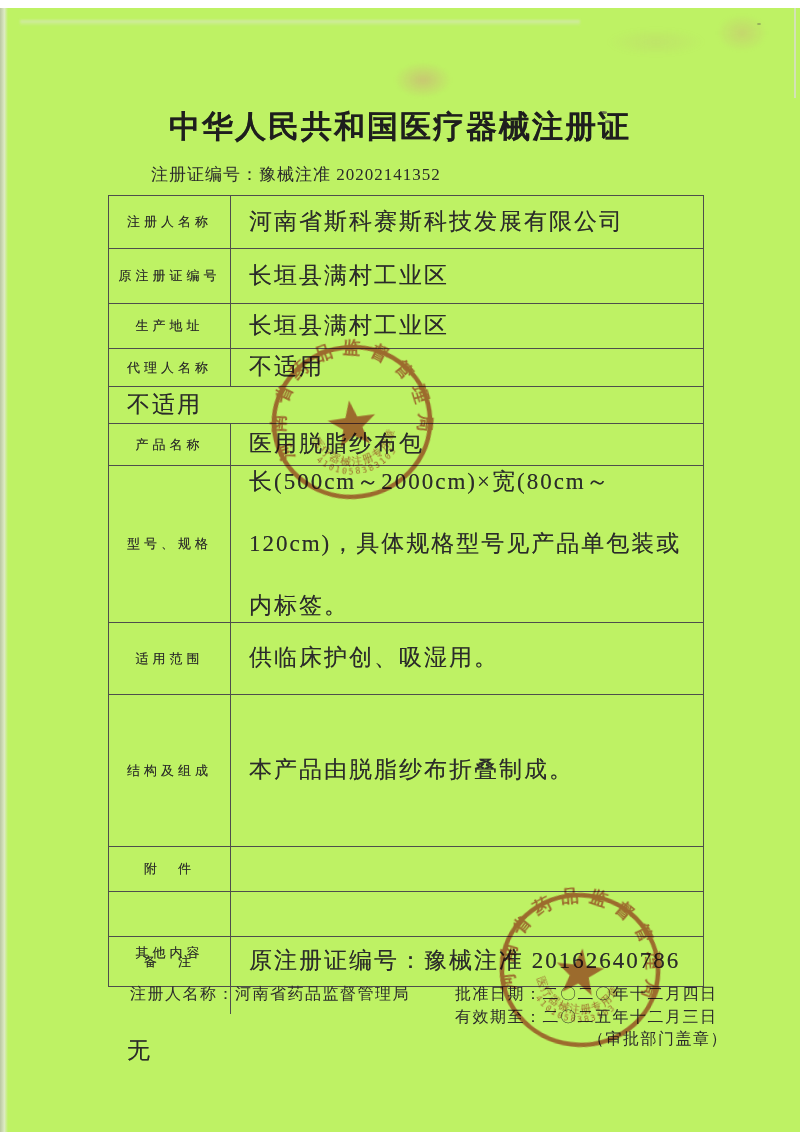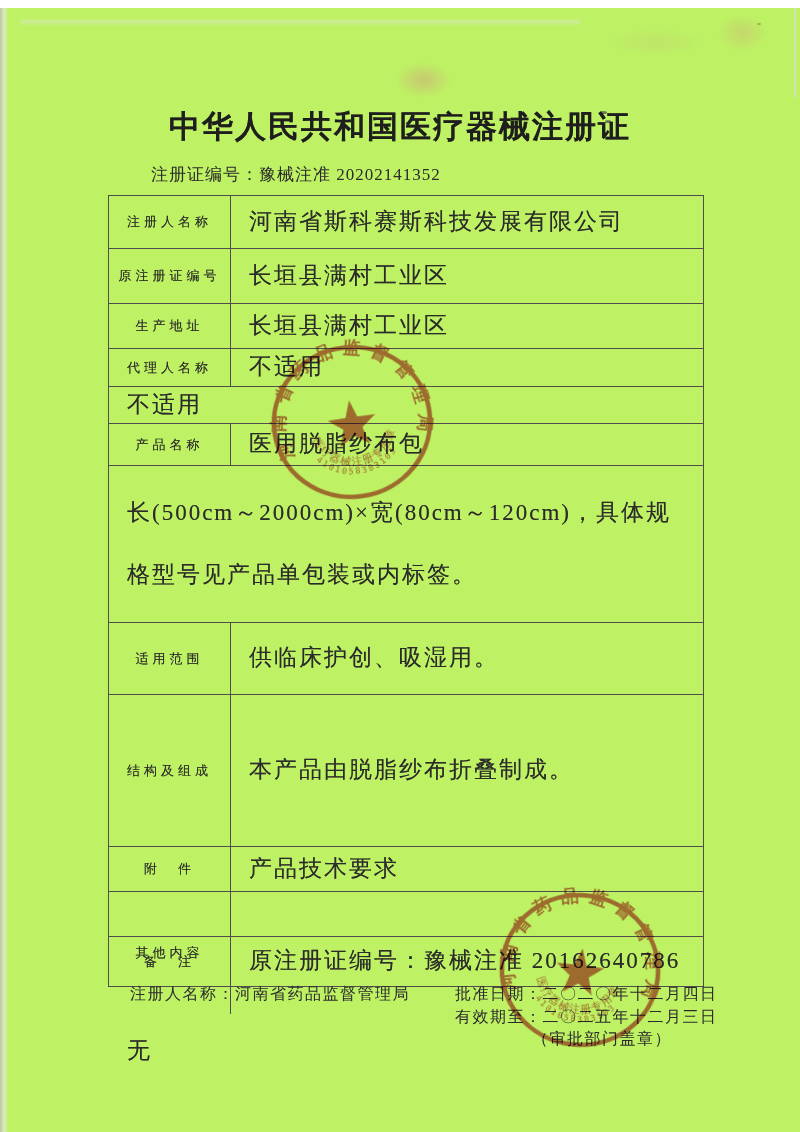--- a/index.html
+++ b/index.html
@@ -67,21 +67,21 @@
     color:#2b2b2b; text-shadow:0 0 .4px rgba(0,0,0,.4);
   }
   .r0{height:52px;} .r1{height:55px;} .r2{height:45px;} .r3{height:38px;}
   .r4{height:37px;} .r5{height:42px;} .r6{height:157px;} .r7{height:152px;}
   .r8{height:72px;} .r9{height:45px;} .r10{height:45px;flex-direction:column;} .r11{height:50px;justify-content:space-between;}
 
   .footer { position:absolute; left:0; top:0; width:100%; font-size:16px; color:#2b2b2b; }
   .f-dept { position:absolute; left:130px; top:976px; letter-spacing:1.5px; }
   .f-date { position:absolute; left:455px; top:976px; letter-spacing:1.5px; }
   .f-valid { position:absolute; left:455px; top:999px; letter-spacing:1.5px; }
-  .f-sealnote { position:absolute; left:532px; top:1021px; letter-spacing:1.5px; }
+  .f-sealnote { position:absolute; left:588px; top:1021px; letter-spacing:1.5px; }
 
   .stamp {
     position:absolute; mix-blend-mode:multiply; opacity:.82;
     filter:blur(.35px); pointer-events:none;
   }
   .stamp-1 { left:263px; top:330px; width:178px; height:168px; transform:rotate(-8deg); }
   .stamp-2 { left:494px; top:878px; width:172px; height:168px; transform:rotate(7deg); }
 </style>
 </head>
 <body>
@@ -122,33 +122,33 @@
       <div class="t-value">不适用</div>
     </div>
     <div class="t-row r4">
       <div class="t-value">不适用</div>
     </div>
     <div class="t-row r5">
       <div class="t-label">产品名称</div>
       <div class="t-value">医用脱脂纱布包</div>
     </div>
     <div class="t-row r6">
+      <div class="t-label">型号、规格</div>
       <div class="t-value">长(500cm～2000cm)×宽(80cm～120cm)，具体规格型号见产品单包装或内标签。</div>
     </div>
     <div class="t-row r8">
       <div class="t-label">适用范围</div>
       <div class="t-value">供临床护创、吸湿用。</div>
     </div>
     <div class="t-row r7">
       <div class="t-label">结构及组成</div>
       <div class="t-value">本产品由脱脂纱布折叠制成。</div>
     </div>
     <div class="t-row r9">
       <div class="t-label">附　件</div>
-      <div class="t-value">产品技术要求</div>
     </div>
     <div class="t-row r10">
       <div class="t-label">其他内容</div>
       <div class="t-value">无</div>
     </div>
     <div class="t-row r11">
       <div class="t-label">备　注</div>
       <div class="t-value">原注册证编号：豫械注准 20162640786</div>
     </div>
   </div>

